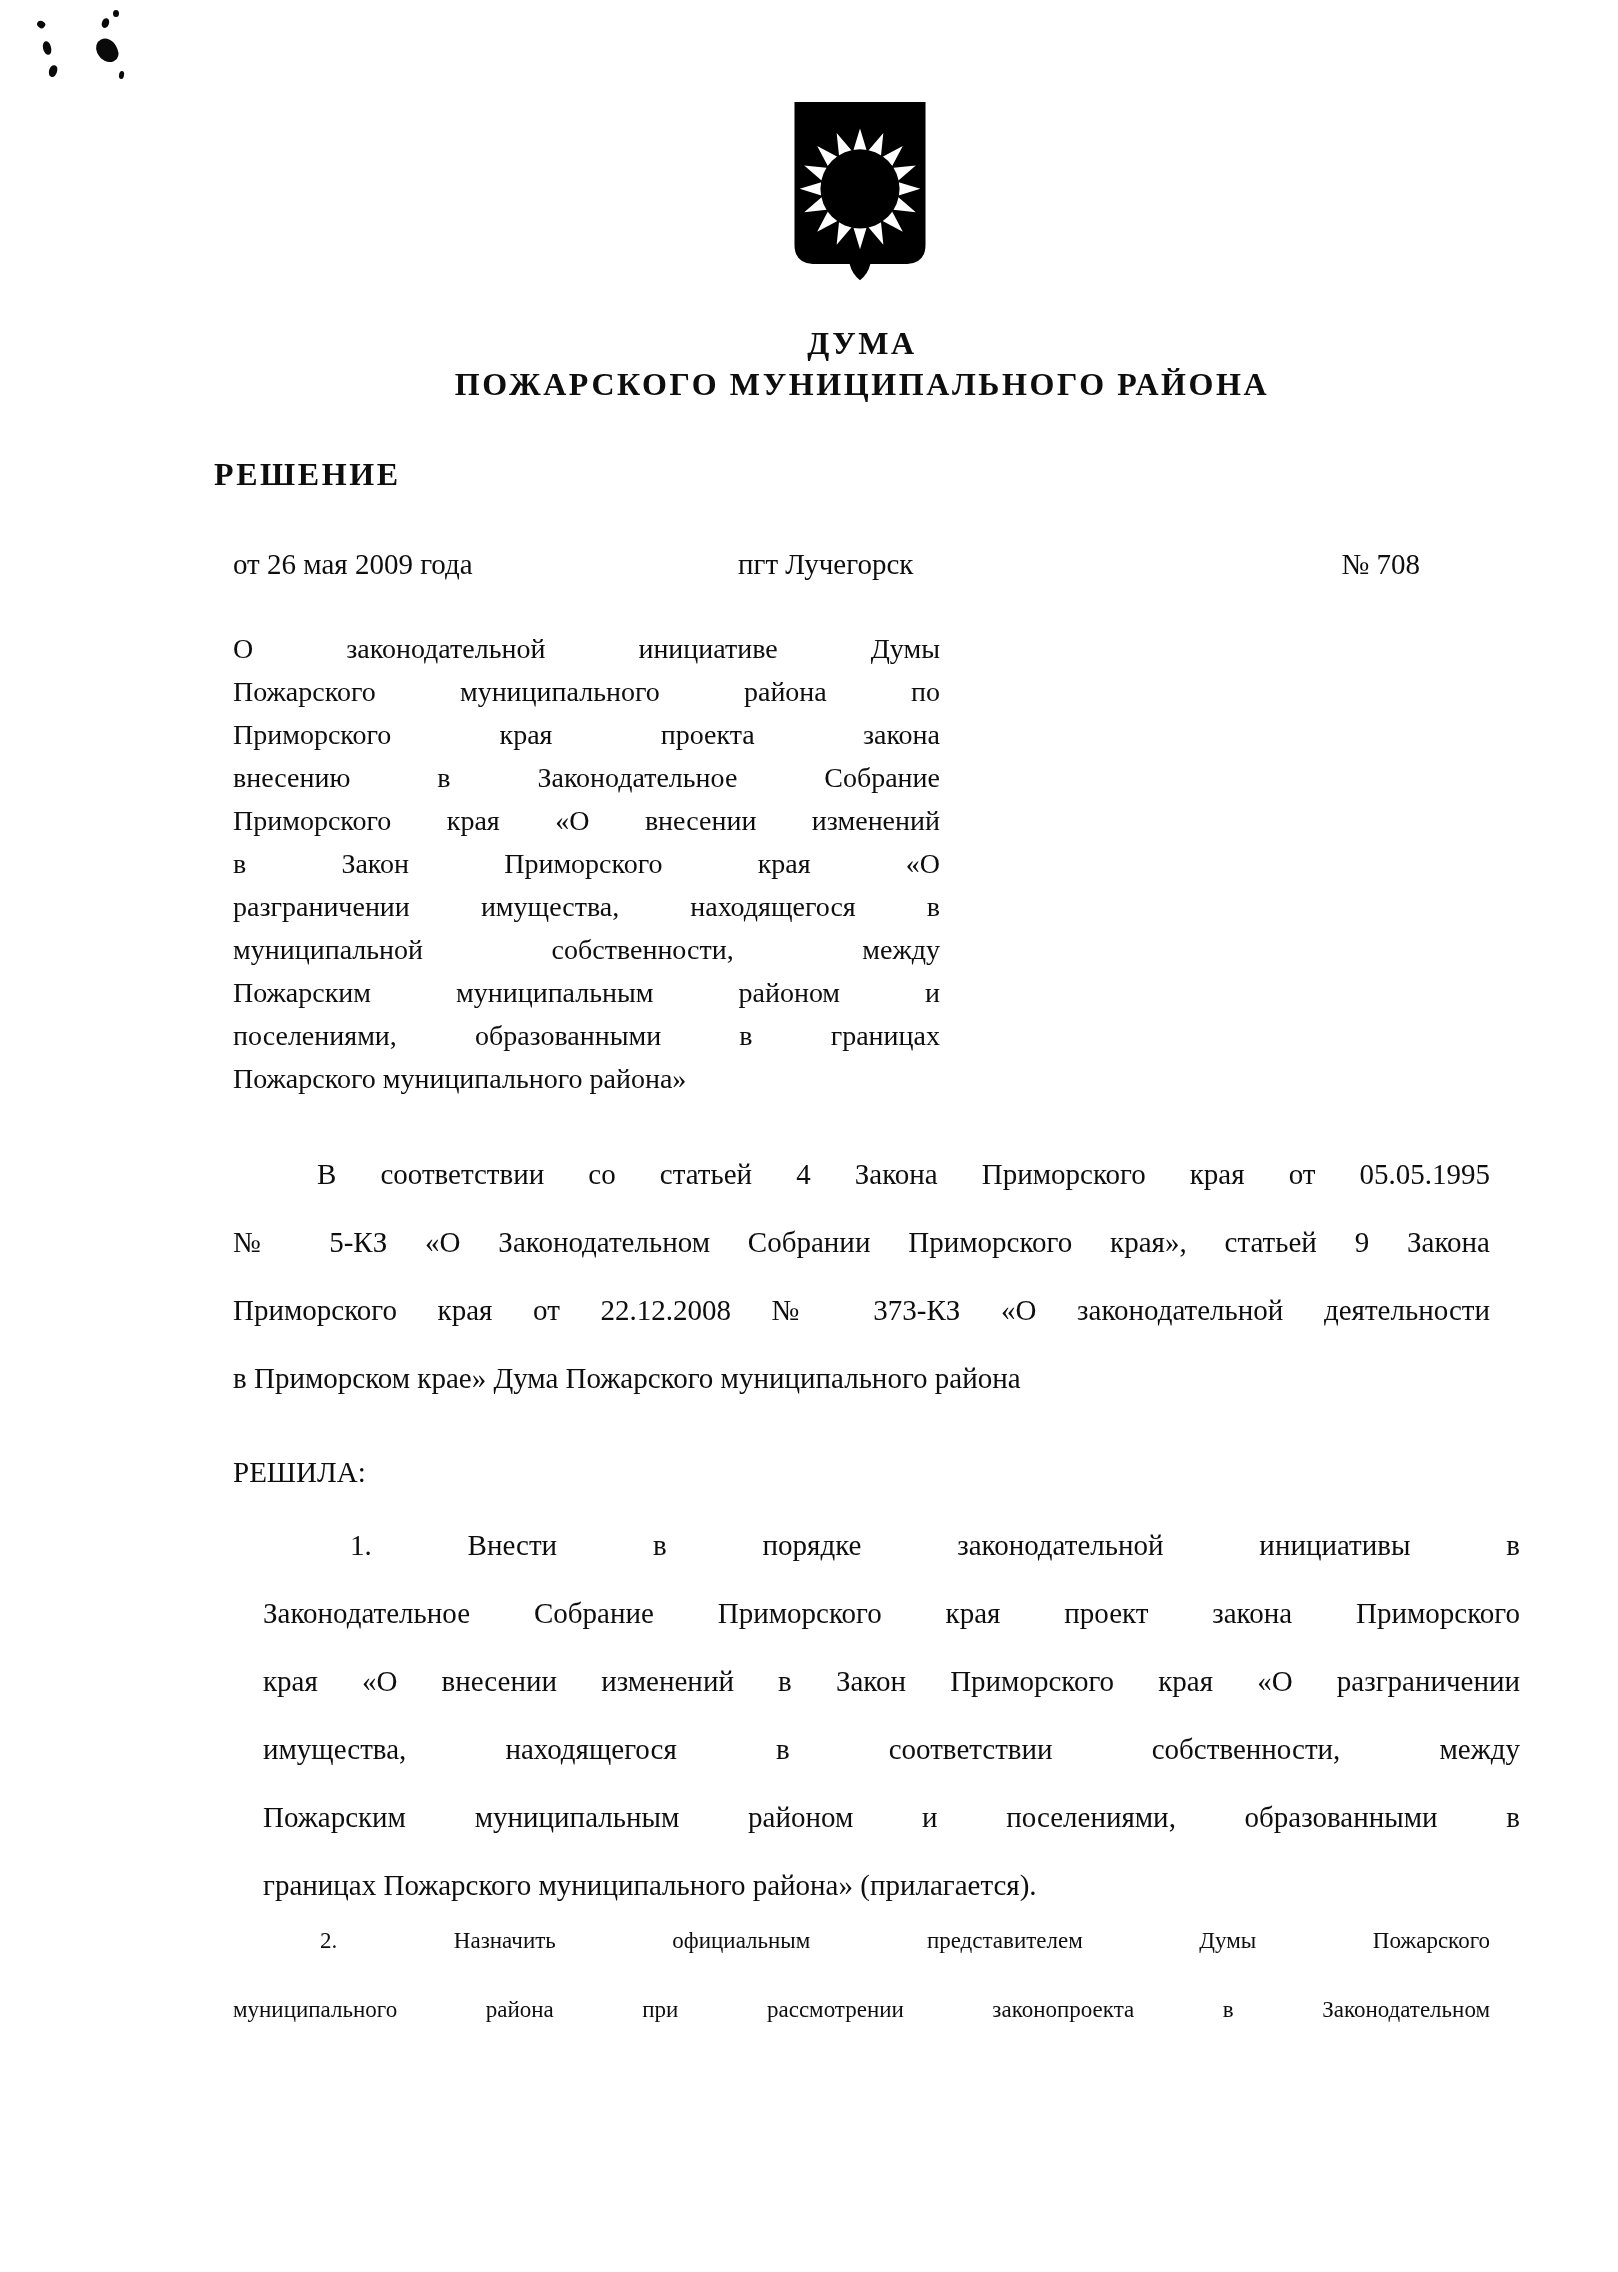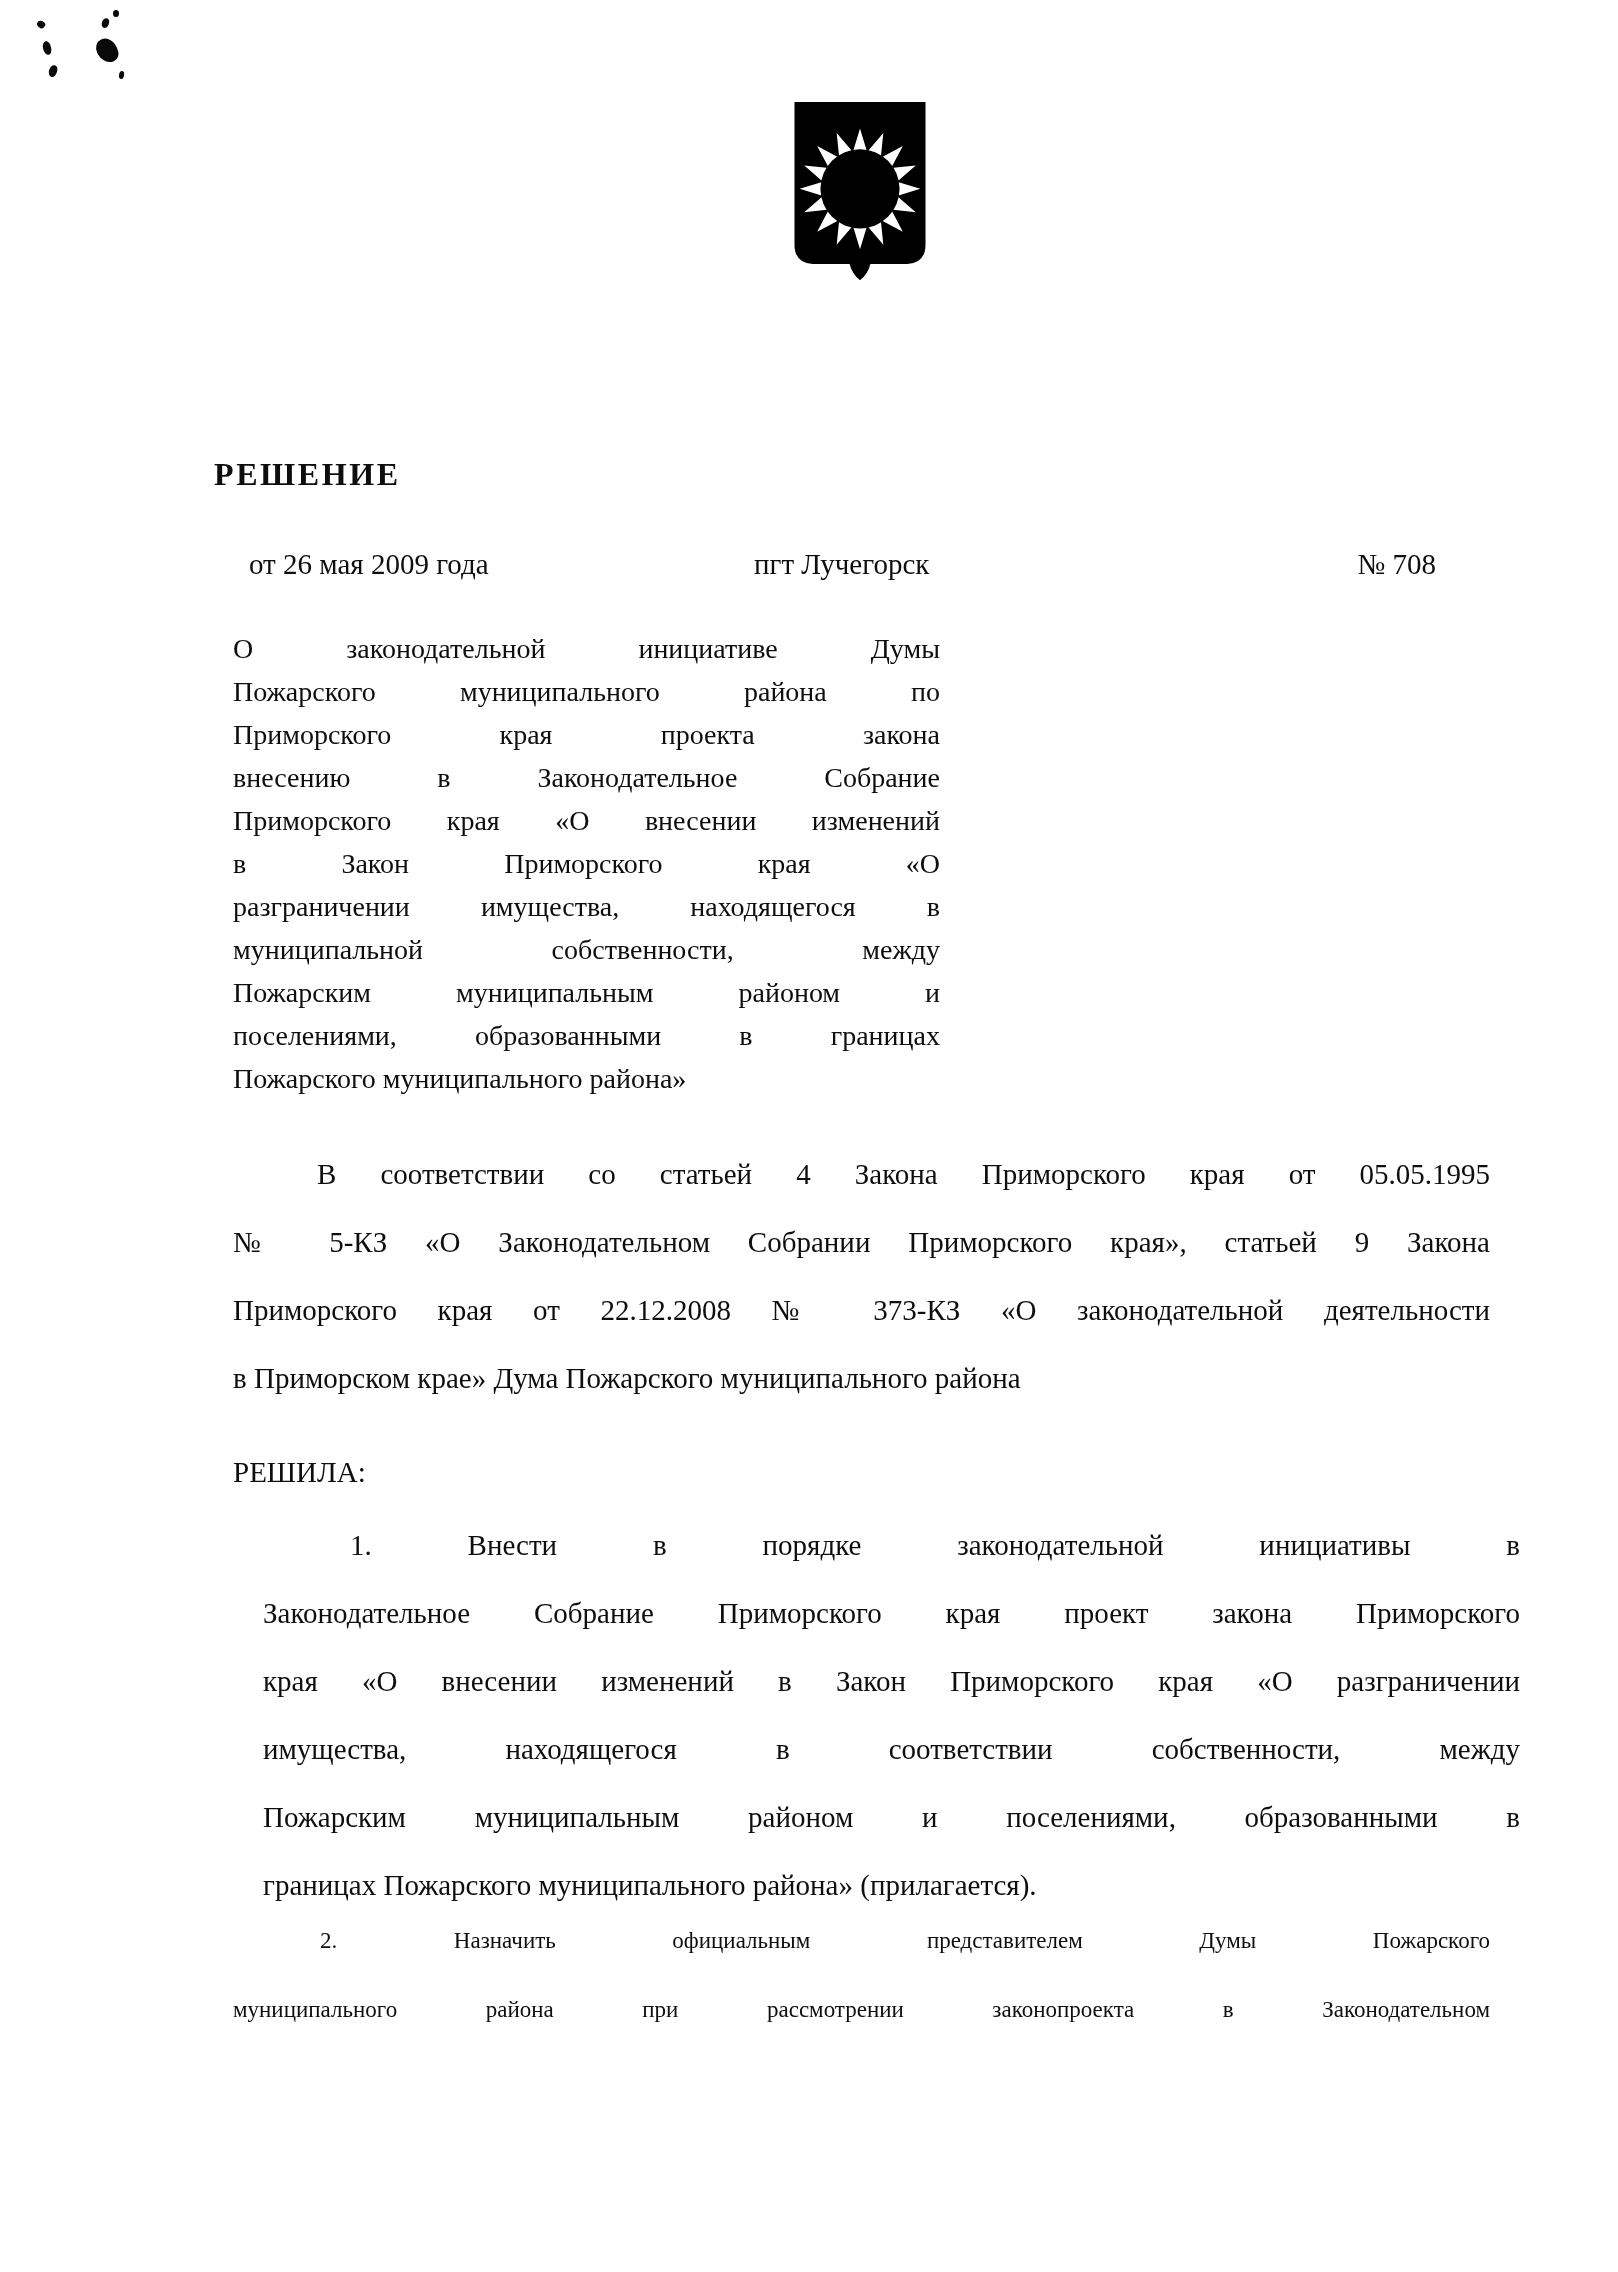--- a/index.html
+++ b/index.html
@@ -30,21 +30,21 @@
     position: absolute; left: 214px; top: 323px; width: 1296px;
     text-align: center; font-weight: bold;
     font-size: 32px; line-height: 41px; letter-spacing: 2.6px;
   }
   .doctype {
     position: absolute; left: 214px; top: 456px; width: 1296px;
     text-align: left; font-weight: bold;
     font-size: 32px; letter-spacing: 2.6px;
   }
 
-  .daterow { position: absolute; left: 233px; top: 548px; width: 1257px; height: 39px; font-size: 29px; margin-left: 16px; }
+  .daterow { position: absolute; left: 233px; top: 548px; width: 1257px; height: 39px; font-size: 29px; }
   .daterow .date   { position: absolute; left: 0; }
   .daterow .place  { position: absolute; left: 505px; }
   .daterow .number { position: absolute; right: 70px; }
 
   .jline { text-align: justify; text-align-last: justify; }
   .jline.last { text-align-last: left; }
   .indent { text-indent: 87px; }
 
   .subject {
     position: absolute; left: 233px; top: 627px; width: 707px;
@@ -84,20 +84,24 @@
   </div>
 
   <div class="emblem">
     <svg width="144" height="183" viewBox="0 0 222 282" xmlns="http://www.w3.org/2000/svg">
       <path fill="#000000" d="M10,6 L212,6 L212,226 Q212,254 184,256 L127,256 Q123,272 111,281 Q99,272 95,256 L38,256 Q10,254 10,226 Z"></path>
       <polygon fill="#ffffff" points="204,140 168,151 197,176 159,172 177,206 143,188 147,226 122,197 111,233 100,197 75,226 79,188 45,206 63,172 25,176 54,151 18,140 54,129 25,104 63,108 45,74 79,92 75,54 100,83 111,47 122,83 147,54 143,92 177,74 159,108 197,104 168,129"></polygon>
       <circle cx="111" cy="140" r="61" fill="#000000"></circle>
     </svg>
   </div>
 
+  <div class="authority">
+    <div>ДУМА</div>
+    <div>ПОЖАРСКОГО МУНИЦИПАЛЬНОГО РАЙОНА</div>
+  </div>
 
   <div class="doctype">РЕШЕНИЕ</div>
 
   <div class="daterow">
     <span class="date">от 26 мая 2009 года</span>
     <span class="place">пгт Лучегорск</span>
     <span class="number">№ 708</span>
   </div>
 
   <div class="subject">

